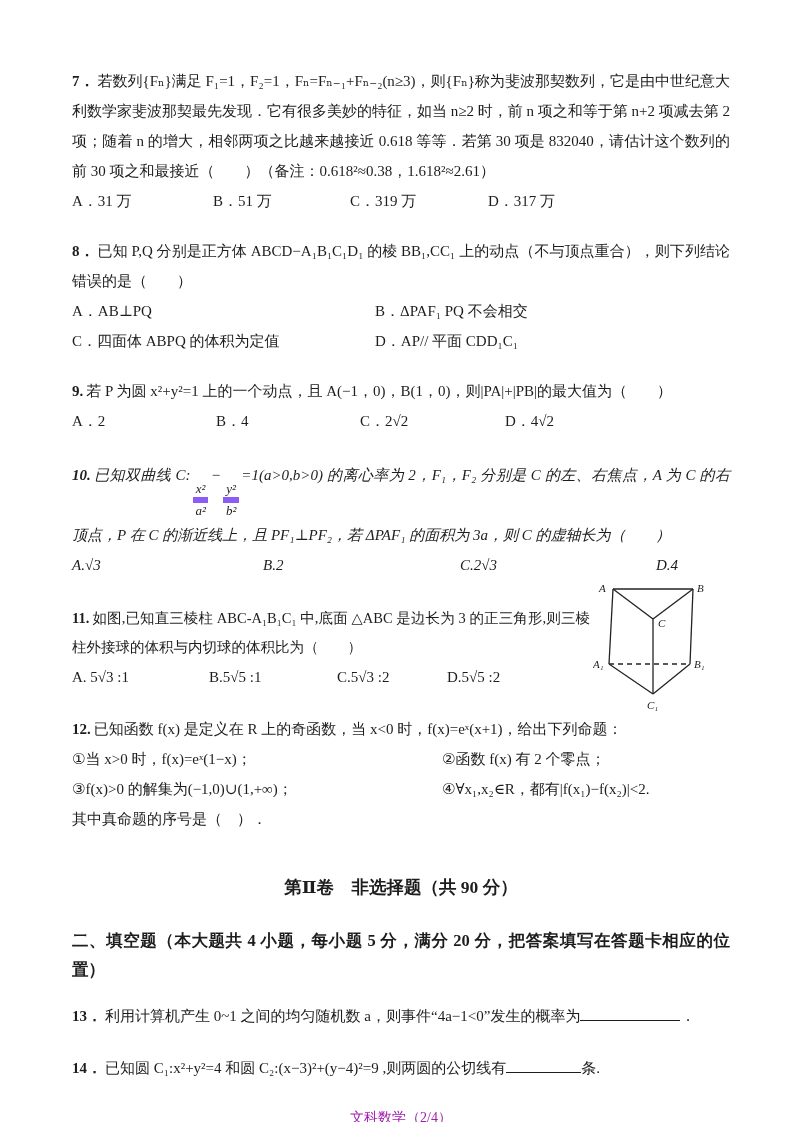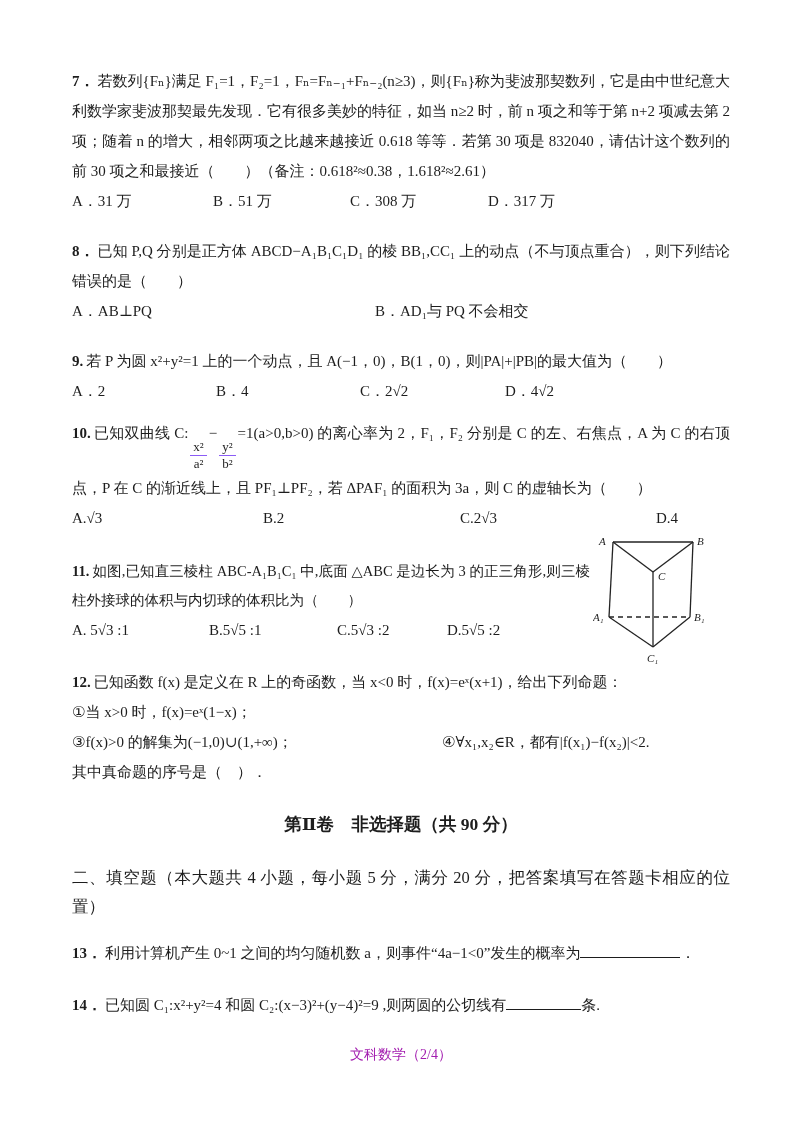--- a/index.html
+++ b/index.html
@@ -19,63 +19,67 @@
   .r4q9{grid-template-columns:144px 144px 145px 1fr;}  
   .r4b{grid-template-columns:151px 157px 156px 1fr;gap:40px;}   
   .r4c{grid-template-columns:137px 128px 110px 1fr;}   
   .r4d{grid-template-columns:119px 125px 128px 1fr;}   
   .r2a{grid-template-columns:303px 1fr;}               
   .r2b{grid-template-columns:370px 1fr;}               
   .opt{white-space:nowrap;}
   
   .frac{display:inline-flex;flex-direction:column;align-items:center;
         vertical-align:-13px;line-height:1.25;font-size:13px;margin:0 2px;}
-  .frac .fn{border-bottom:1px solid #8b5cf6;padding:0 3px;}
+  .frac .fn{border-bottom:6px solid #8b5cf6;padding:0 3px;}
   .frac .fd{padding:0 3px;}
   
   .blank{display:inline-block;border-bottom:1.4px solid #1d1d1d;height:13px;}
   .w100{width:100px;}
   .w75{width:75px;}
   
   .sec-title{margin:0 0 26px 0;font-size:17.5px;font-weight:700;text-align:center;line-height:1.5;}
-  .fill-title{margin:0 0 16px 0;font-size:16.5px;font-weight:400;line-height:1.8;text-align:justify;}
+  .fill-title{margin:0 0 16px 0;font-size:16.5px;font-weight:700;line-height:1.8;text-align:justify;}
   
   #q7{margin-bottom:20px;}
   #q8{margin-bottom:20px;}
-  #q9{margin-bottom:12px;}
-  #q10{margin-bottom:24px;}
+  #q9{margin-bottom:24px;}
+  #q10{margin-bottom:24px;font-style:italic;}
   #q11{margin-bottom:22px;position:relative;}
   #q11 .qbody{margin-right:140px;font-size:14.5px;}
-  #q12{margin-bottom:24px;}
+  #q12{margin-bottom:40px;}
   #q13{margin-bottom:22px;}
   #q14{margin-bottom:12px;}
   .fig{position:absolute;left:521px;top:-26px;width:150px;height:135px;}
   .footer{margin-top:26px;text-align:center;font-size:14px;color:#a21caf;}
 </style>
 </head>
 <body>
 
 <div class="page">
   <div class="content">
 
     <section id="q7">
       <p class="qbody"><b class="qnum">7．</b><span>若数列{Fₙ}满足 F₁=1，F₂=1，Fₙ=Fₙ₋₁+Fₙ₋₂(n≥3)，则{Fₙ}称为斐波那契数列，它是由中世纪意大利数学家斐波那契最先发现．它有很多美妙的特征，如当 n≥2 时，前 n 项之和等于第 n+2 项减去第 2 项；随着 n 的增大，相邻两项之比越来越接近 0.618 等等．若第 30 项是 832040，请估计这个数列的前 30 项之和最接近（　　）（备注：0.618²≈0.38，1.618²≈2.61）</span></p>
       <div class="row r4a">
         <span class="opt">A．31 万</span>
         <span class="opt">B．51 万</span>
-        <span class="opt">C．308 万</span>
+        <span class="opt">C．319 万</span>
         <span class="opt">D．317 万</span>
       </div>
     </section>
 
     <section id="q8">
       <p class="qbody"><b class="qnum">8．</b><span>已知 P,Q 分别是正方体 ABCD−A₁B₁C₁D₁ 的棱 BB₁,CC₁ 上的动点（不与顶点重合），则下列结论错误的是（　　）</span></p>
       <div class="row r2a">
         <span class="opt">A．AB⊥PQ</span>
-        <span class="opt">B．AD₁与 PQ 不会相交</span>
+        <span class="opt">B．ΔPAF₁ PQ 不会相交</span>
+      </div>
+      <div class="row r2a">
+        <span class="opt">C．四面体 ABPQ 的体积为定值</span>
+        <span class="opt">D．AP// 平面 CDD₁C₁</span>
       </div>
     </section>
 
     <section id="q9">
       <p class="qbody"><b class="qnum">9.</b><span>若 P 为圆 x²+y²=1 上的一个动点，且 A(−1，0)，B(1，0)，则|PA|+|PB|的最大值为（　　）</span></p>
       <div class="row r4q9">
         <span class="opt">A．2</span>
         <span class="opt">B．4</span>
         <span class="opt">C．2√2</span>
         <span class="opt">D．4√2</span>
@@ -126,20 +130,21 @@
           <text x="101" y="90">B₁</text>
           <text x="54" y="131">C₁</text>
         </g>
       </svg>
     </section>
 
     <section id="q12">
       <p class="qbody"><b class="qnum">12.</b><span>已知函数 f(x) 是定义在 R 上的奇函数，当 x&lt;0 时，f(x)=eˣ(x+1)，给出下列命题：</span></p>
       <div class="row r2b">
         <span class="opt">①当 x&gt;0 时，f(x)=eˣ(1−x)；</span>
+        <span class="opt">②函数 f(x) 有 2 个零点；</span>
       </div>
       <div class="row r2b">
         <span class="opt">③f(x)&gt;0 的解集为(−1,0)∪(1,+∞)；</span>
         <span class="opt">④∀x₁,x₂∈R，都有|f(x₁)−f(x₂)|&lt;2.</span>
       </div>
       <p class="qbody">其中真命题的序号是（　）．</p>
     </section>
 
     <h2 class="sec-title">第Ⅱ卷　非选择题（共 90 分）</h2>
     <h3 class="fill-title">二、填空题（本大题共 4 小题，每小题 5 分，满分 20 分，把答案填写在答题卡相应的位置）</h3>

